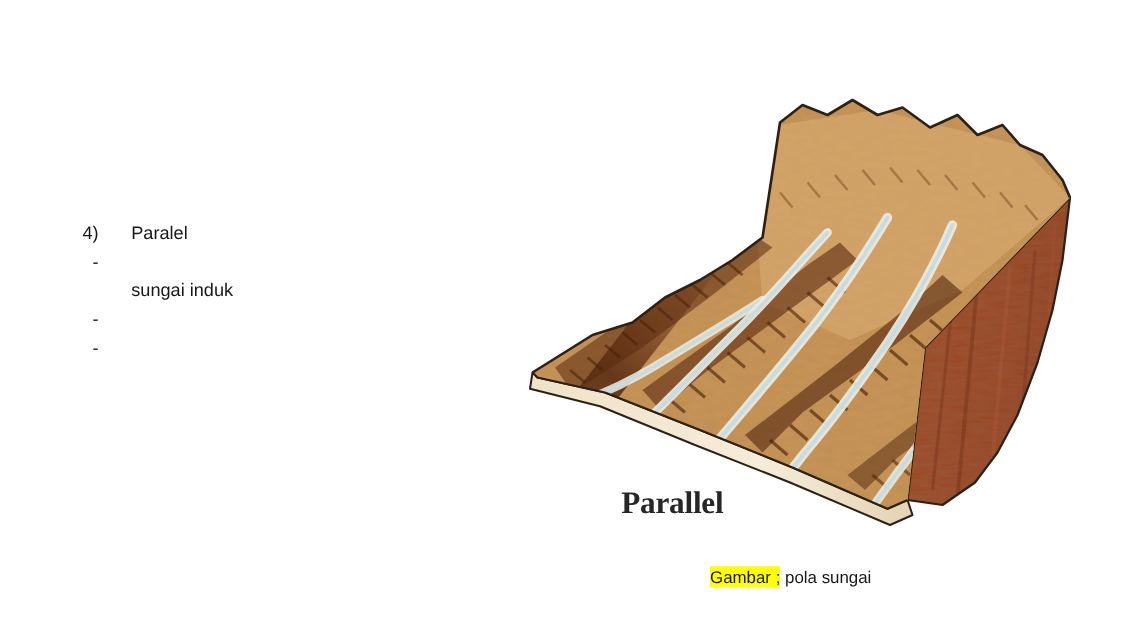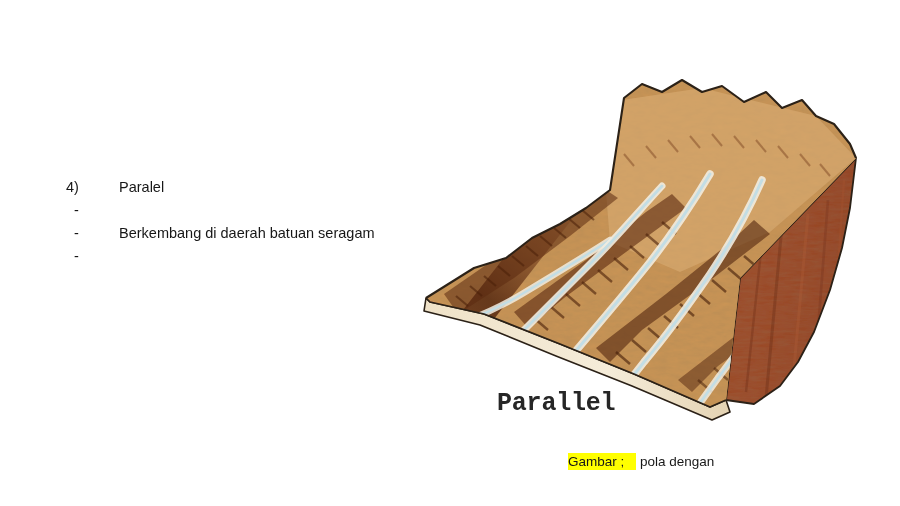--- a/index.html
+++ b/index.html
@@ -41,21 +41,20 @@
   .txt-marker.dash {
     padding-left: 12px;
   }
   .txt-body {
     flex: 1 1 auto;
     text-align: justify;
     text-justify: inter-word;
     font-size: 14.5px;
     line-height: 23px;
     hyphens: none;
-    margin-left: 14px;
   }
   .txt-body.nojust { text-align: left; }
 
   
   #illustration {
     position: absolute;
     left: 410px;
     top: 62px;
     width: 470px;
     height: 360px;
@@ -68,56 +67,59 @@
 
   
   #parallel-label {
     position: absolute;
     left: 497px;
     top: 389px;
     font-size: 25px;
     font-weight: bold;
     letter-spacing: -0.2px;
     color: #262626;
-    font-family: Liberation Mono, monospace;
+    font-family: Liberation Serif, serif;
   }
 
   
   #caption {
     position: absolute;
     left: 568px;
     top: 453px;
     font-size: 13.5px;
     line-height: 18px;
     color: #171717;
     white-space: nowrap;
   }
   #caption .hl {
     background: #ffff00;
-    padding: 1px 12px 1px 0;
+    padding: 1px 0 1px 0;
     margin-top: 20px;
   }
 </style>
 </head>
 <body>
 
 <div id="slide-text">
 
   <div class="txt-row">
     <span class="txt-marker">4)</span>
     <span class="txt-body nojust">Paralel</span>
   </div>
 
   <div class="txt-row">
     <span class="txt-marker dash">-</span>
   </div>
+  <div class="txt-row">
+    <span class="txt-marker dash"></span>
+    <span class="txt-body nojust">sungai induk</span>
+  </div>
 
   <div class="txt-row">
     <span class="txt-marker dash">-</span>
-    <span class="txt-body">Berkembang di daerah batuan seragam</span>
   </div>
 
   <div class="txt-row">
     <span class="txt-marker dash">-</span>
   </div>
 
 </div>
 
 <div id="illustration">
   <svg id="block-svg" viewBox="0 0 470 360" xmlns="http://www.w3.org/2000/svg">
@@ -326,14 +328,14 @@
                L 214,36 L 232,22 L 252,30 L 272,18 L 292,30 L 312,24 L 334,40
                L 356,30 L 372,46 L 392,38 L 406,54 L 424,62 L 440,82 L 446,96" fill="none" stroke="#2b2117" stroke-width="2.1" stroke-linejoin="round"></path>
       <path d="M 16,236 L 20,240 L 74,252 L 150,282 L 224,312 L 300,345 L 316,338" fill="none" stroke="#2b2117" stroke-width="1.7" stroke-linejoin="round"></path>
     </g>
   </svg>
 </div>
 
 <div id="parallel-label">Parallel</div>
 
 <div id="caption">
-  <span class="hl">Gambar ;</span><span> pola dengan</span>
+  <span class="hl">Gambar ;</span><span> pola sungai</span>
 </div>
 
 </body></html>

